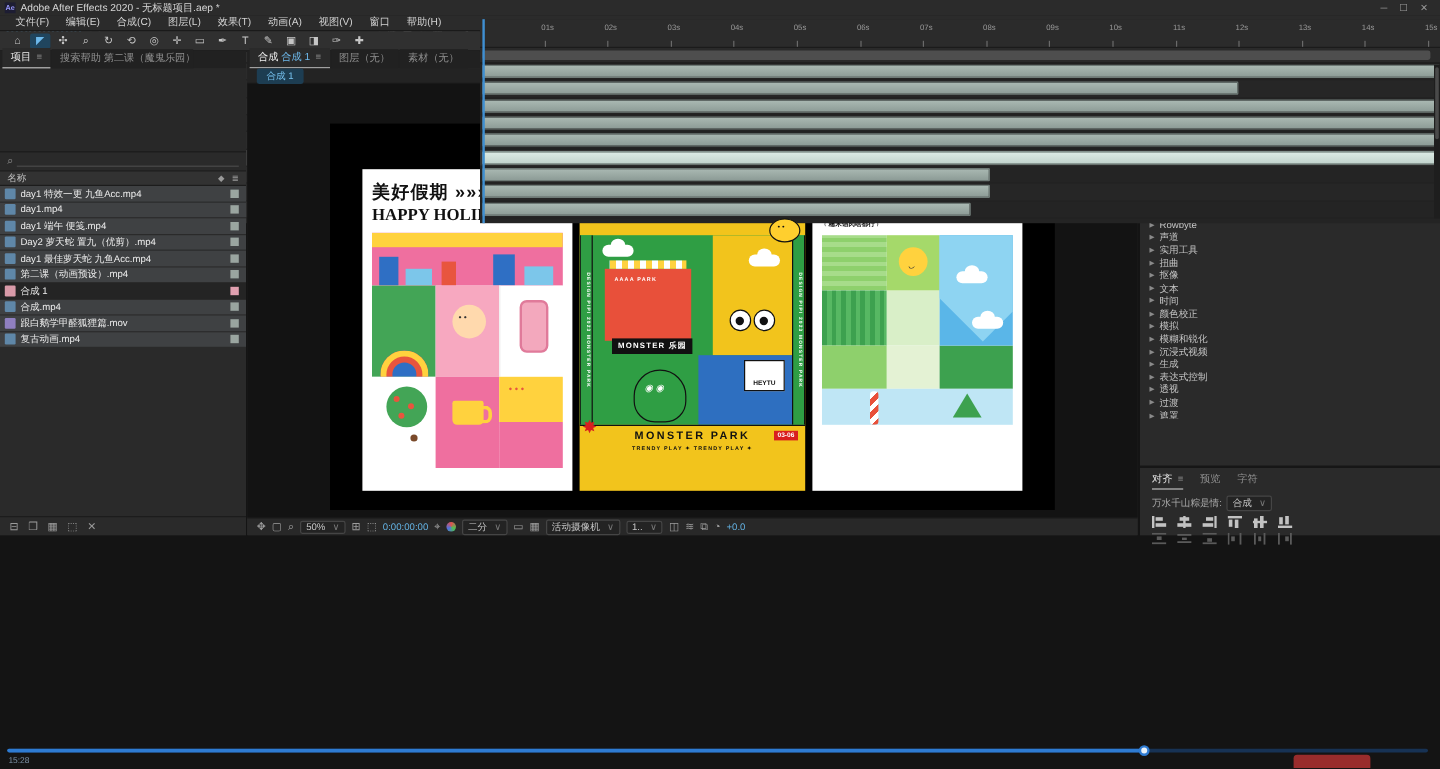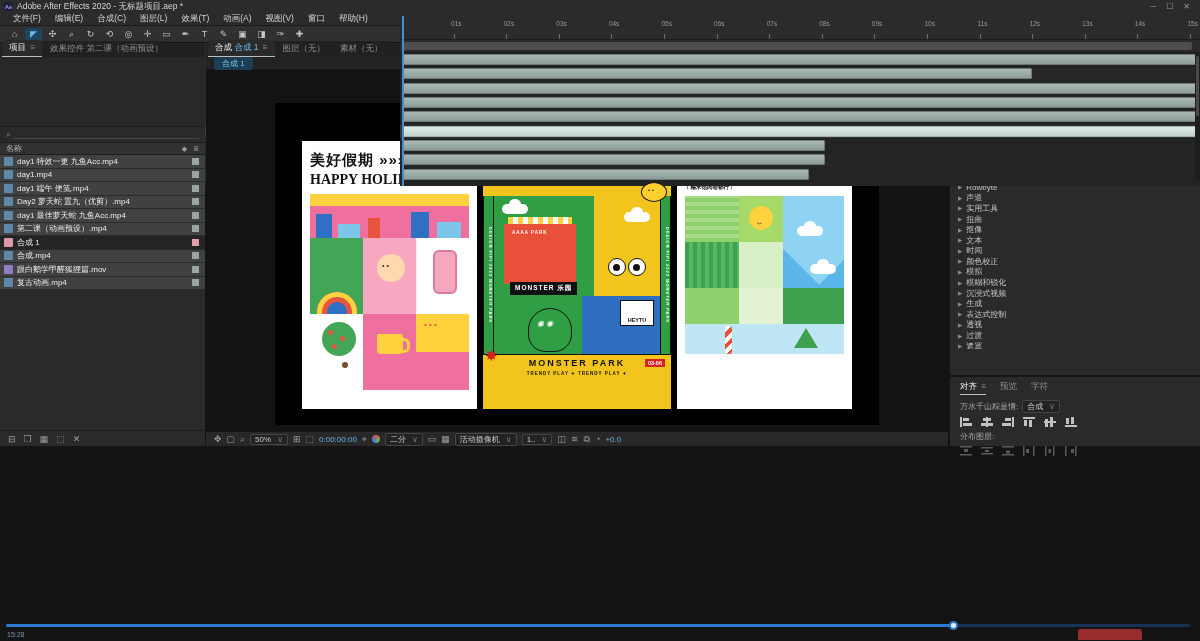--- a/index.html
+++ b/index.html
@@ -139,21 +139,21 @@
   .p3band { grid-column:1 / span 3; background:#bfe6f5; position:relative; overflow:hidden; }
   .pole { position:absolute; left:40px; top:2px; width:7px; height:28px; background:repeating-linear-gradient(-45deg,#e8503a 0 4px,#fff 4px 8px); border-radius:3px; }
   .zongzi { position:absolute; right:26px; top:4px; width:0; height:0; border-left:12px solid transparent; border-right:12px solid transparent; border-bottom:20px solid #3da14f; }
 
   
   #effects { top:43px; left:950px; width:250px; height:403px; }
   .fx-list { padding:3px 0; height:276px; overflow:hidden; }
   .fxrow { height:10.6px; display:flex; align-items:center; gap:4px; padding-left:8px; }
   .fxrow .tri { color:#8a8a8a; font-size:5.5px; }
   .fxrow .lbl { font-size:8px; color:#c4c4c4; white-space:nowrap; }
-  .align-sec { position:absolute; bottom:0; left:0; right:0; height:71px; border-top:2px solid #161616; background:#2a2a2a; }
+  .align-sec { position:absolute; bottom:0; left:0; right:0; height:58px; border-top:2px solid #161616; background:#2a2a2a; }
   .align-tabs { display:flex; gap:14px; padding:4px 10px 2px; font-size:8.5px; color:#8f8f8f; }
   .align-tabs .at.active { color:#ececec; border-bottom:1px solid #bdbdbd; padding-bottom:1px; }
   .align-row { display:flex; align-items:center; gap:4px; padding:3px 10px 0; font-size:8px; color:#a8a8a8; }
   .dd { background:#232323; border:1px solid #454545; border-radius:2px; padding:0 4px; color:#c8c8c8; display:inline-flex; gap:6px; align-items:center; }
   .icobar { display:flex; gap:9px; padding:4px 10px 0; }
   .icobar svg { fill:#c2c2c2; }
   .icobar.dim svg { fill:#5a5a5a; }
 
   
   #timeline { top:446px; left:0; width:1200px; height:186px; background:#262626; }
@@ -271,21 +271,21 @@
     <span>⌕</span>
     <span>搜索帮助</span>
   </span>
 </div>
 
 <div class="panel" id="project">
   <div class="ptabs">
     <span class="ptab active">
       <span>项目</span> <span class="hamb">≡</span>
     </span>
-    <span class="ptab" style="max-width:118px">效果控件 第二课（动画预设）</span>
+    <span class="ptab" style="max-width:118px">搜索帮助 第二课（魔鬼乐园）</span>
   </div>
   <div class="proj-preview"></div>
   <div class="searchrow">
     <span>⌕</span>
     <span class="line"></span>
   </div>
   <div class="proj-header">
     <span>名称</span>
     <span class="cols">
       <span>◆</span>
@@ -695,23 +695,20 @@
           <rect x="0" y="4" width="12" height="2"></rect>
           <rect x="1" y="2" width="3" height="8"></rect>
           <rect x="6" y="0" width="3" height="10"></rect>
         </svg>
       <svg width="12" height="10">
           <rect x="0" y="8" width="12" height="2"></rect>
           <rect x="1" y="1" width="3" height="6"></rect>
           <rect x="6" y="-2" width="3" height="9"></rect>
         </svg>
     </div>
-    <div class="align-row" style="padding-top:4px">
-      <span>分布图层:</span>
-    </div>
     <div class="icobar dim">
       <svg width="12" height="10">
           <rect x="0" y="0" width="12" height="1.5"></rect>
           <rect x="0" y="8" width="12" height="1.5"></rect>
           <rect x="4" y="3" width="4" height="3"></rect>
         </svg>
       <svg width="12" height="10">
           <rect x="0" y="1" width="12" height="1.5"></rect>
           <rect x="0" y="7" width="12" height="1.5"></rect>
           <rect x="4" y="4" width="4" height="2"></rect>

